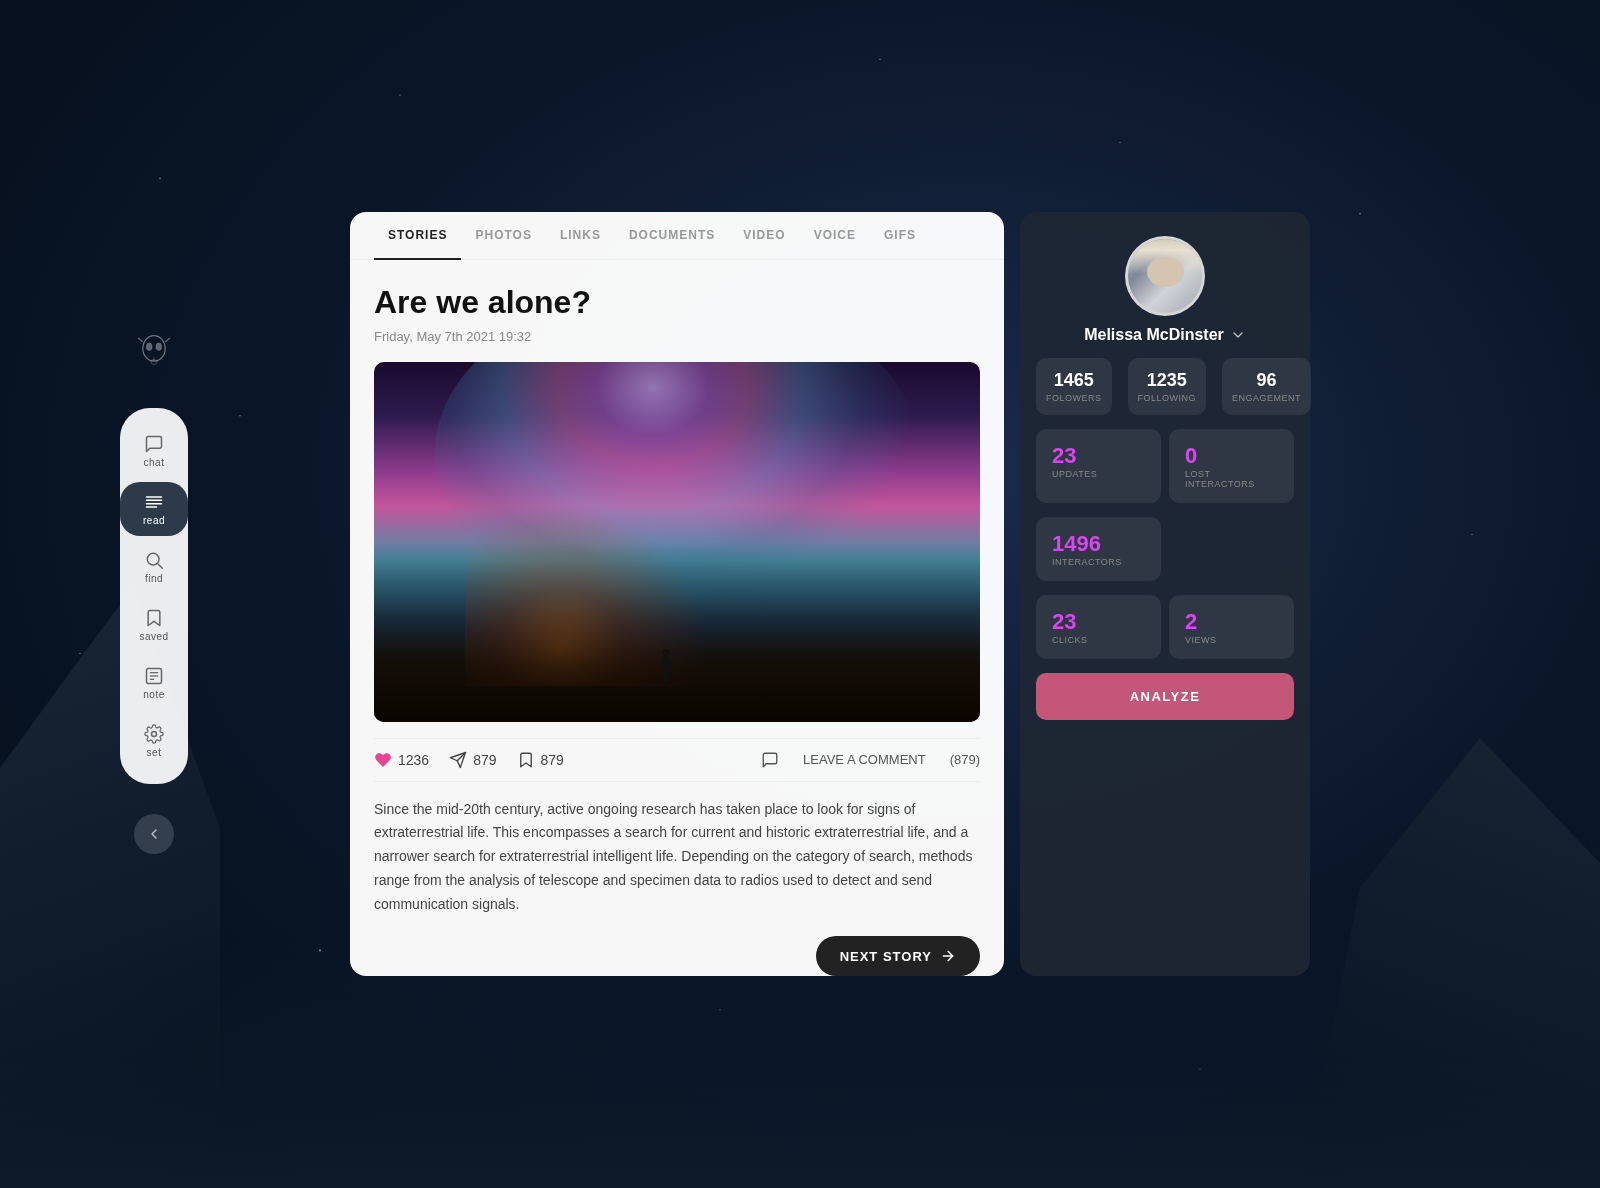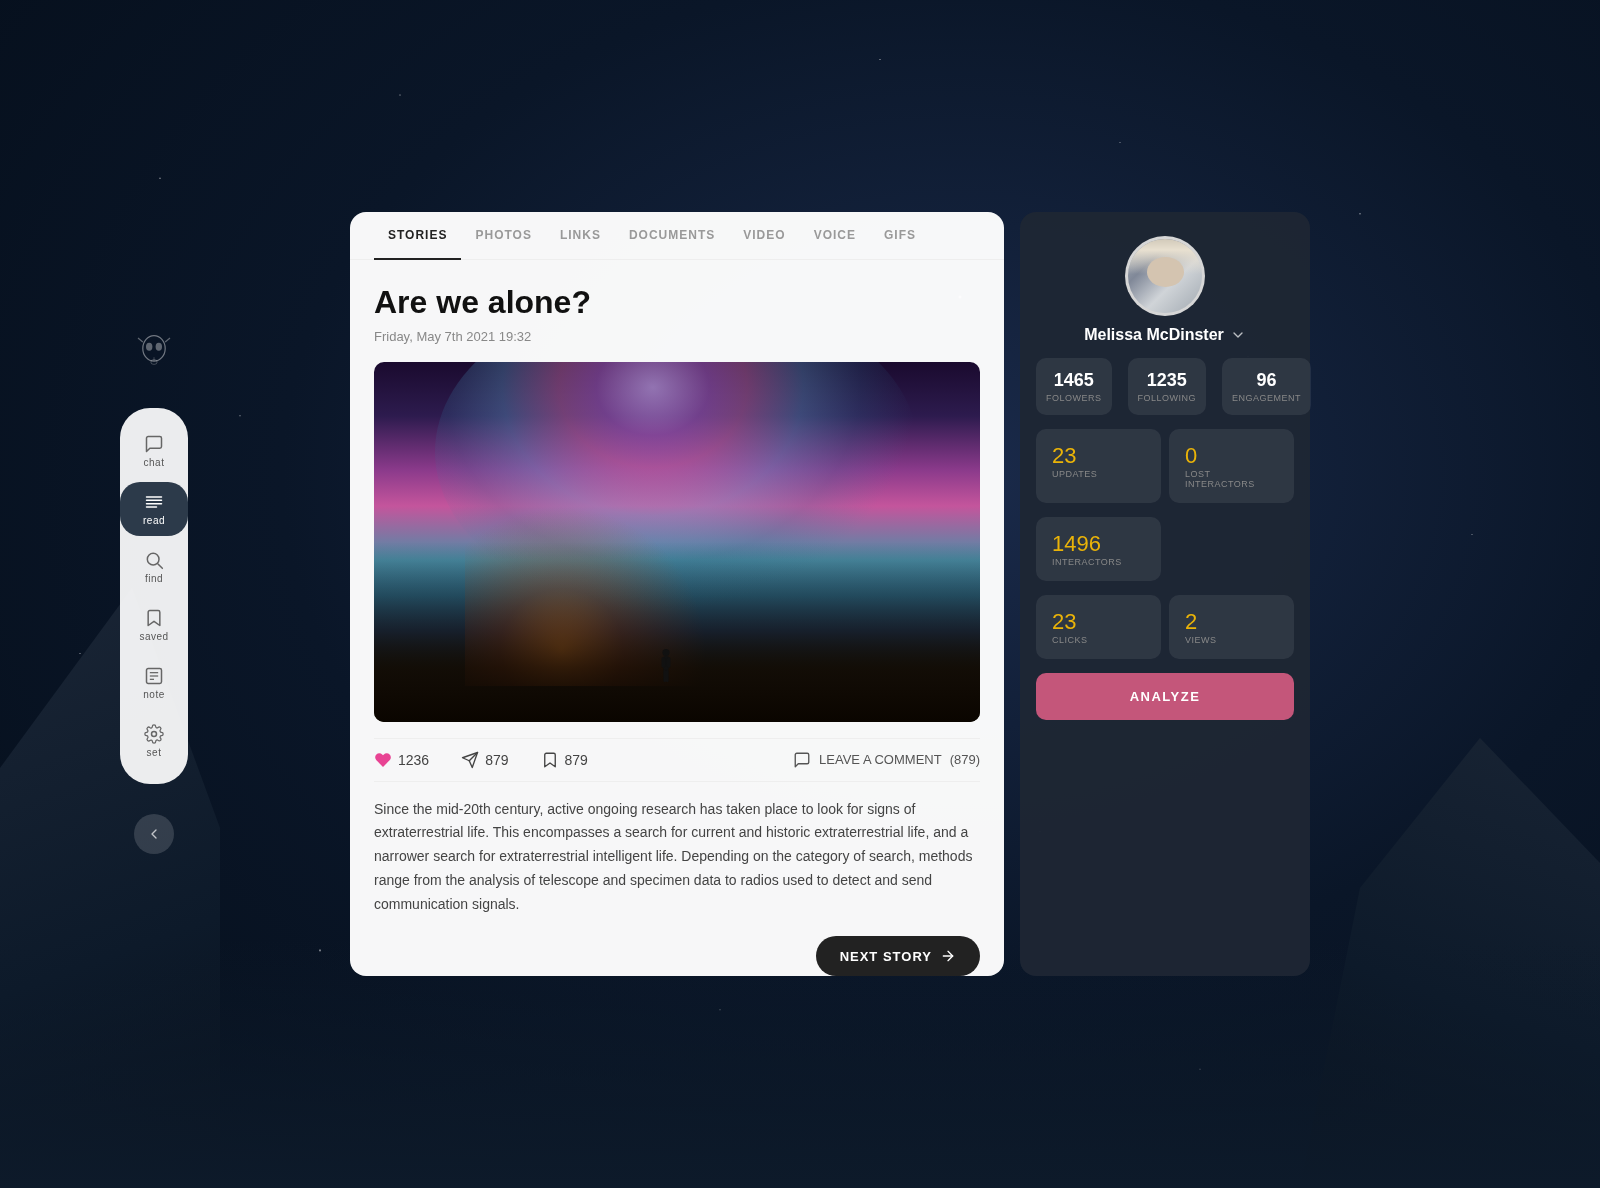--- a/index.html
+++ b/index.html
@@ -292,21 +292,21 @@
       align-items: center;
       padding: 12px 0;
       border-top: 1px solid #eee;
       border-bottom: 1px solid #eee;
       margin-bottom: 16px;
     }
 
     .action-group {
       display: flex;
       align-items: center;
-      gap: 32px;
+      gap: 20px;
       flex: 1;
     }
 
     .action-item {
       display: flex;
       align-items: center;
       gap: 6px;
       cursor: pointer;
       font-size: 14px;
       color: #444;
@@ -314,21 +314,21 @@
     }
 
     .action-item svg {
       width: 18px;
       height: 18px;
     }
 
     .comment-btn {
       display: flex;
       align-items: center;
-      gap: 8px;
+      gap: 24px;
       margin-left: auto;
       font-size: 13px;
       color: #555;
       font-weight: 500;
       cursor: pointer;
     }
 
     .story-text {
       font-size: 14px;
       line-height: 1.7;
@@ -458,22 +458,22 @@
 
     .stat-box-wide {
       background: rgba(255,255,255,0.08);
       border-radius: 10px;
       padding: 14px 16px;
       cursor: pointer;
     }
 
     .stat-value-wide {
       font-size: 22px;
-      font-weight: 400;
-      color: #eab308;
+      font-weight: 700;
+      color: #d946ef;
       display: block;
     }
 
     .stat-label-wide {
       font-size: 9px;
       color: #888;
       letter-spacing: 0.5px;
       text-transform: uppercase;
       margin-top: 0;
       display: block;

